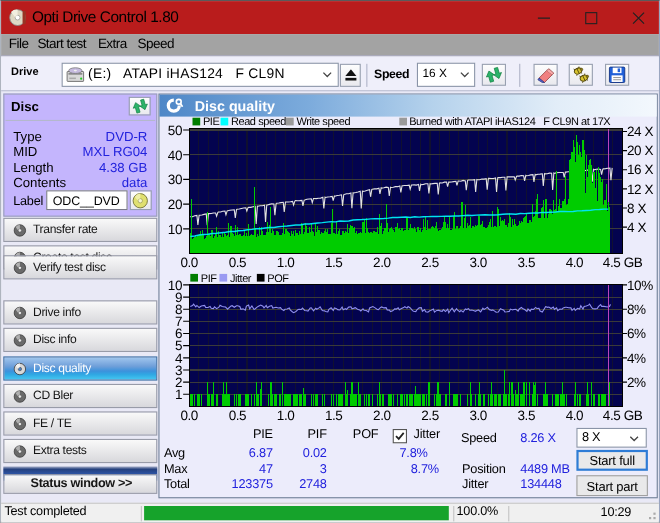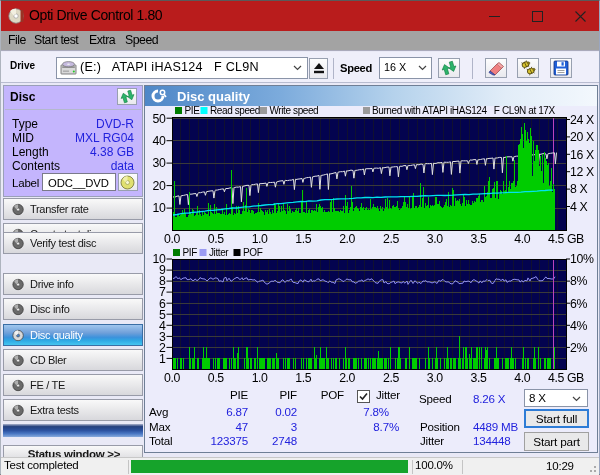--- a/index.html
+++ b/index.html
@@ -242,21 +242,21 @@
   <div class="sbtn" style="top:398px">
       <svg class="cdicon" viewBox="0 0 15 15">
   <circle cx="7" cy="7.5" r="6" fill="#6a6a6a" stroke="#333" stroke-width="0.8"></circle>
   <circle cx="7" cy="7.5" r="1.8" fill="#e8e8e8" stroke="#444" stroke-width="0.6"></circle>
   <path d="M2.5 4 A6 6 0 0 1 7 1.5 L7 5.7 A1.8 1.8 0 0 0 5.2 7.5 Z" fill="#b0b0b0"></path>
 </svg>
       <span>Extra tests</span>
     </div>
 
   <div class="abs" style="left:2px;top:423px;width:140px;height:13px;background:linear-gradient(#aab2cc 0%,#24407e 20%,#2c52a0 50%,#4a78c4 75%,#88aadc 100%)"></div>
-  <div class="sbtn" style="top:444px;height:18px">
+  <div class="sbtn" style="top:430px;height:18px">
       <span style="left:0;width:140px;text-align:center;font-weight:bold;top:2px;font-size:11.5px">Status window &gt;&gt;</span>
     </div>
 
   <div id="panel">
     <div id="phead"></div>
     <svg class="abs" style="left:6px;top:3px" width="16" height="15" viewBox="0 0 16 15">
       <path d="M7 0.5 A6.5 6.5 0 1 0 13.5 7 L10.5 7 A3.5 3.5 0 1 1 7 3.5 Z" fill="#fff"></path>
       <circle cx="11.5" cy="3.5" r="2.2" fill="none" stroke="#fff" stroke-width="1.5"></circle>
       <path d="M13 5.2 L15 8" stroke="#fff" stroke-width="1.6"></path>
     </svg>

